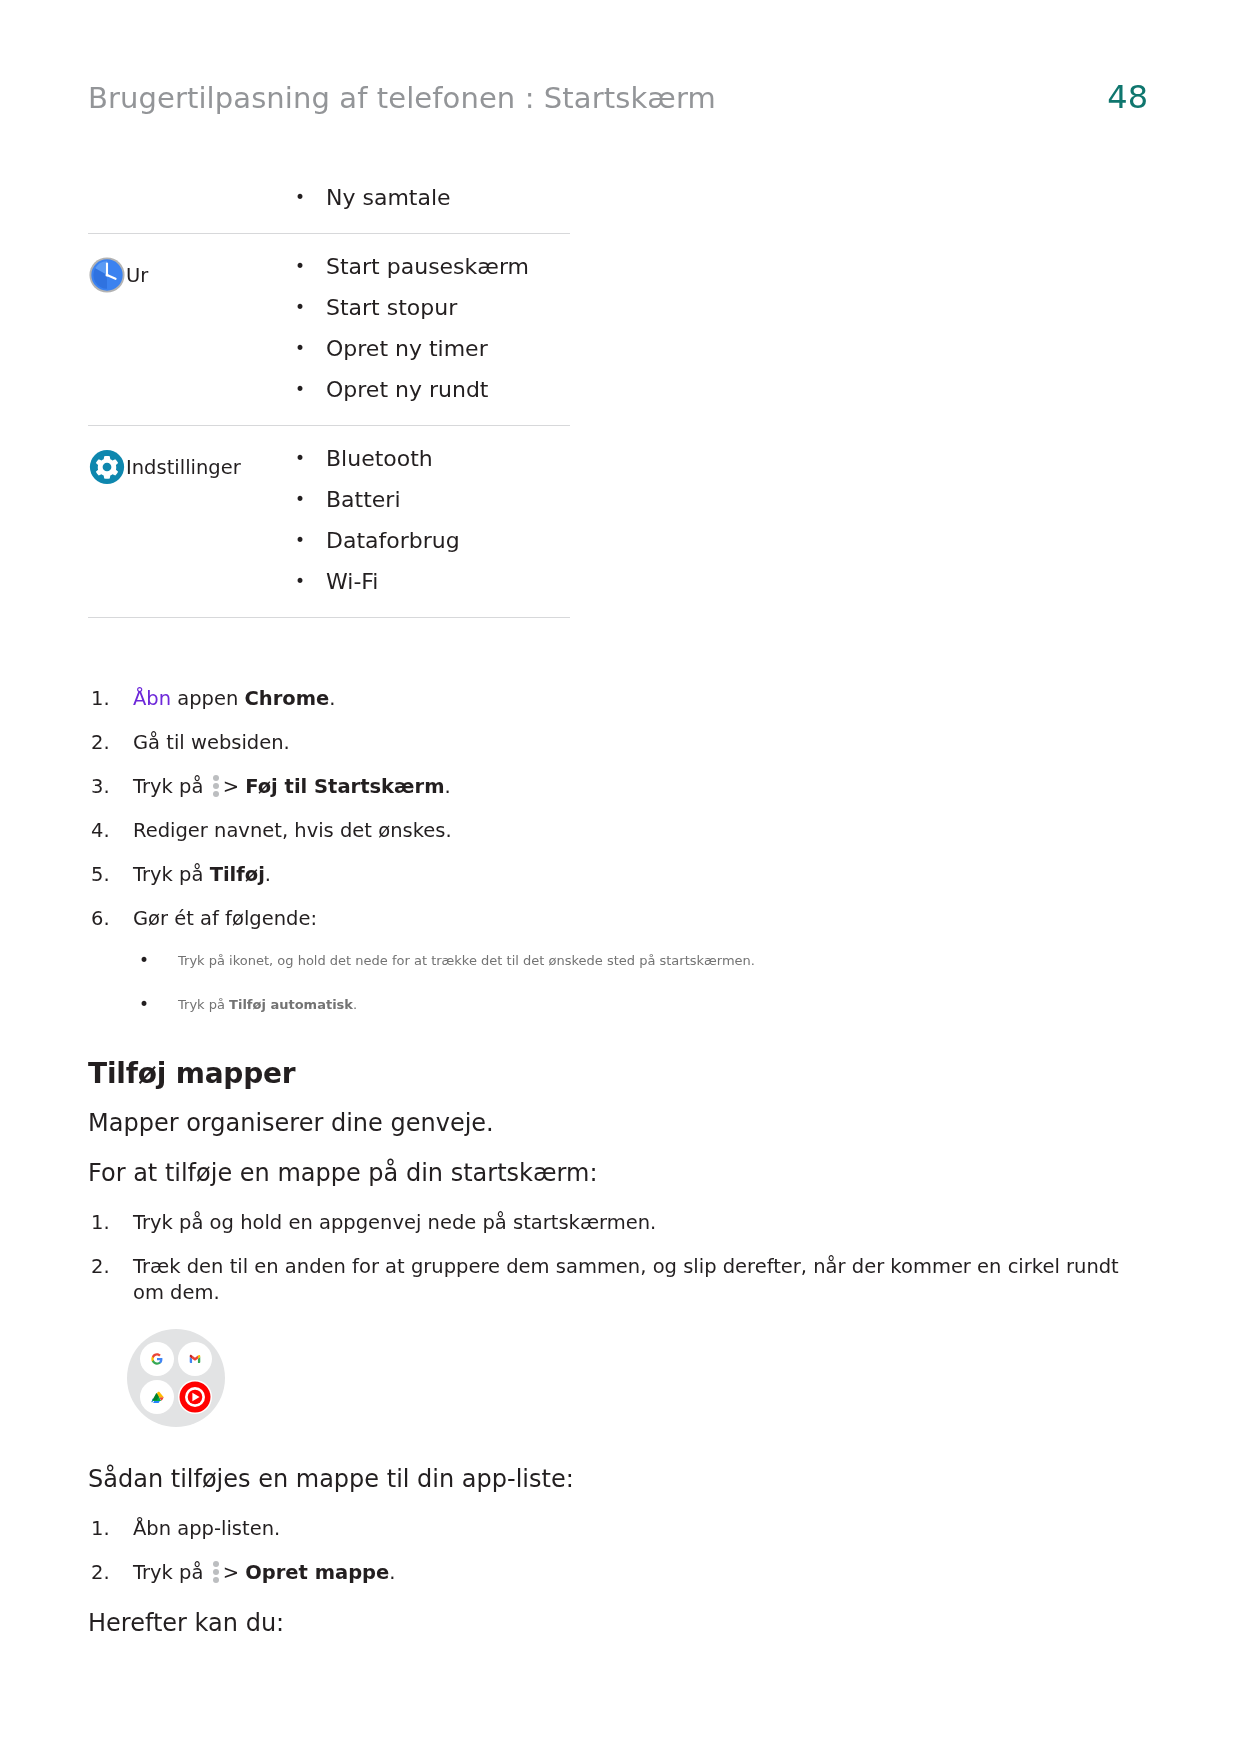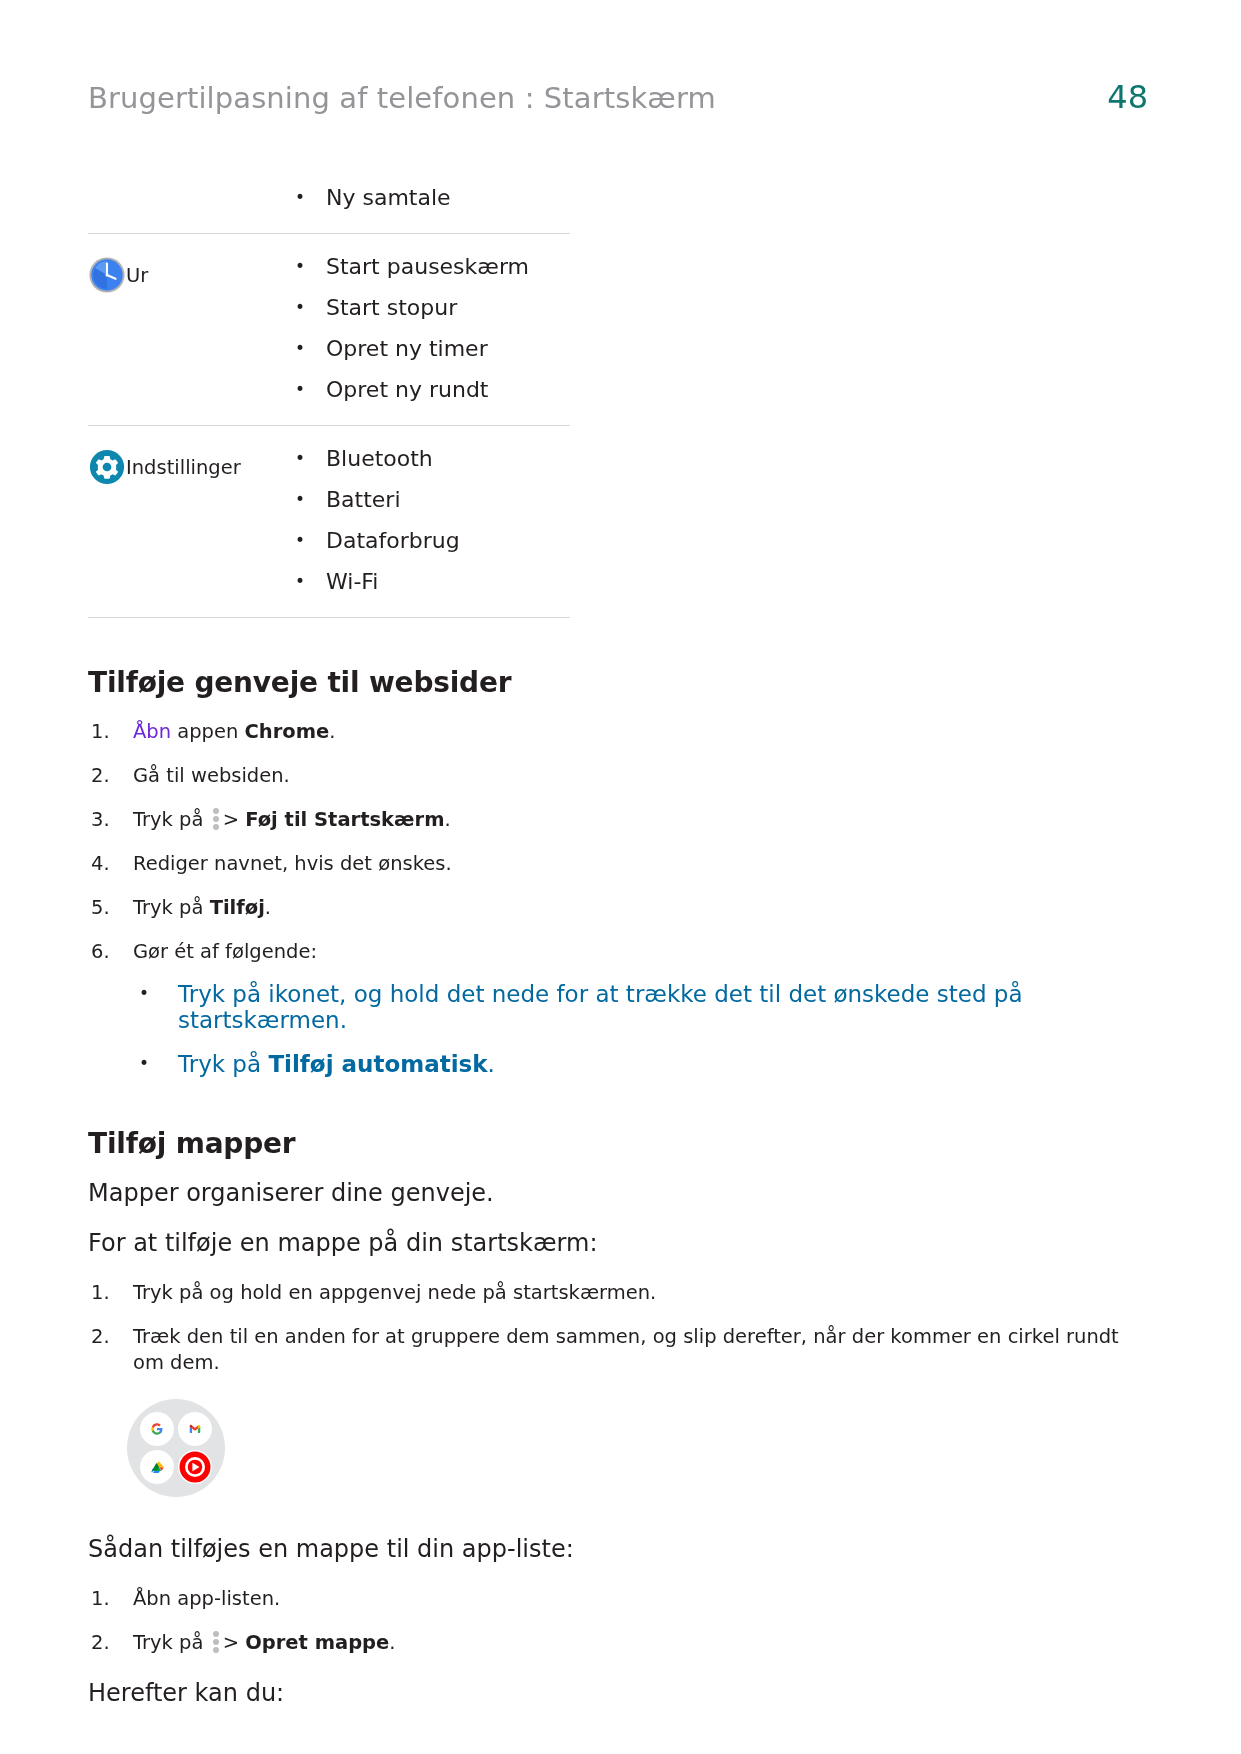--- a/index.html
+++ b/index.html
@@ -158,27 +158,27 @@
   }
   ol.steps > li:last-child { margin-bottom: 0; }
 
   ul.subbul {
     list-style: none;
     margin: 16px 0 0 0;
     padding: 0;
   }
   ul.subbul > li {
     position: relative;
-    font-size: 23px;
+    font-size: 13px;
     line-height: 26px;
-    color: #0369a1;
+    color: #737373;
     padding-left: 45px;
     margin-bottom: 18px;
   }
-  ul.subbul > li:last-child { margin-bottom: 12px; }
+  ul.subbul > li:last-child { margin-bottom: 1px; }
   ul.subbul > li::before {
     content: "\2022";
     position: absolute;
     left: 6px;
     top: -1px;
     font-size: 17px;
     color: #231f20;
   }
 
   p.body {
@@ -296,21 +296,20 @@
               <li>Dataforbrug</li>
               <li>Wi-Fi</li>
             </ul>
           </td>
         </tr>
 
       </tbody>
     </table>
 
     <div class="gap-h2-top"></div>
-    <h2 class="sec">Tilføje genveje til websider</h2>
     <div class="gap-h2-bot"></div>
 
     <ol class="steps" id="shortcut-steps">
         <li><span><a class="link" style="text-decoration: none;">Åbn</a><span> appen </span><b>Chrome</b><span>.</span></span></li>
         <li><span><span>Gå til websiden.</span></span></li>
         <li><span><span>Tryk på </span><span class="kebab"><i></i><i></i><i></i></span><span>&gt; </span><b>Føj til Startskærm</b><span>.</span></span></li>
         <li><span><span>Rediger navnet, hvis det ønskes.</span></span></li>
         <li><span><span>Tryk på </span><b>Tilføj</b><span>.</span></span></li>
         <li><span><span>Gør ét af følgende:</span></span><ul class="subbul">
             <li><span>Tryk på ikonet, og hold det nede for at trække det til det ønskede sted på startskærmen.</span></li>

